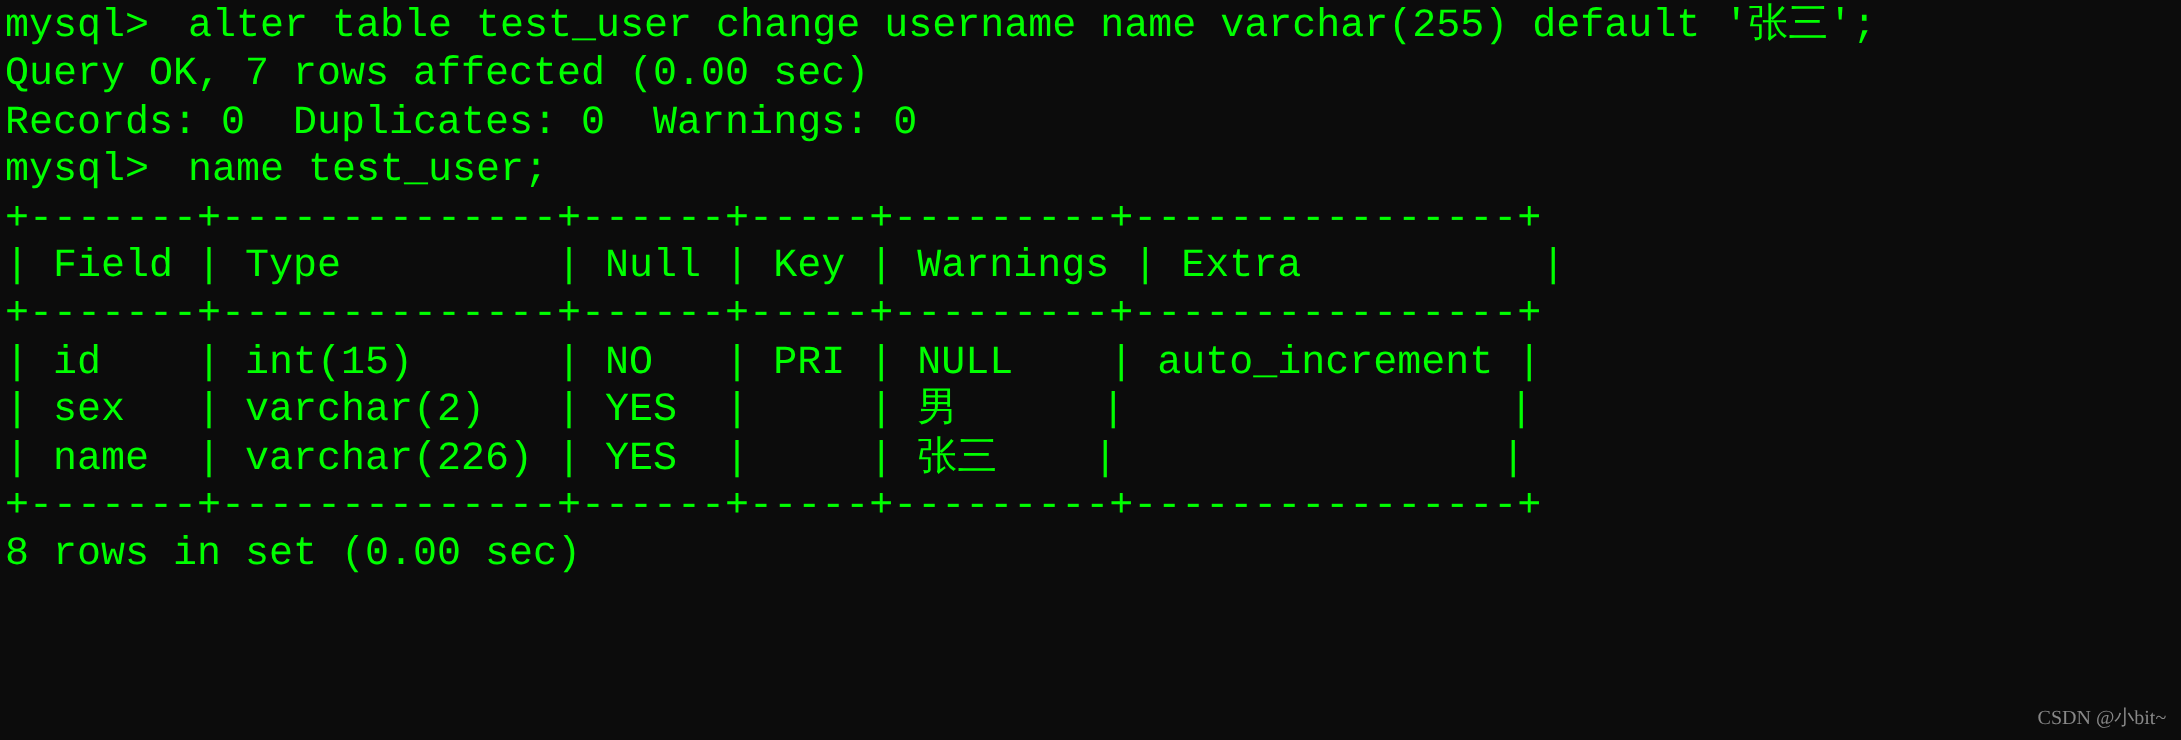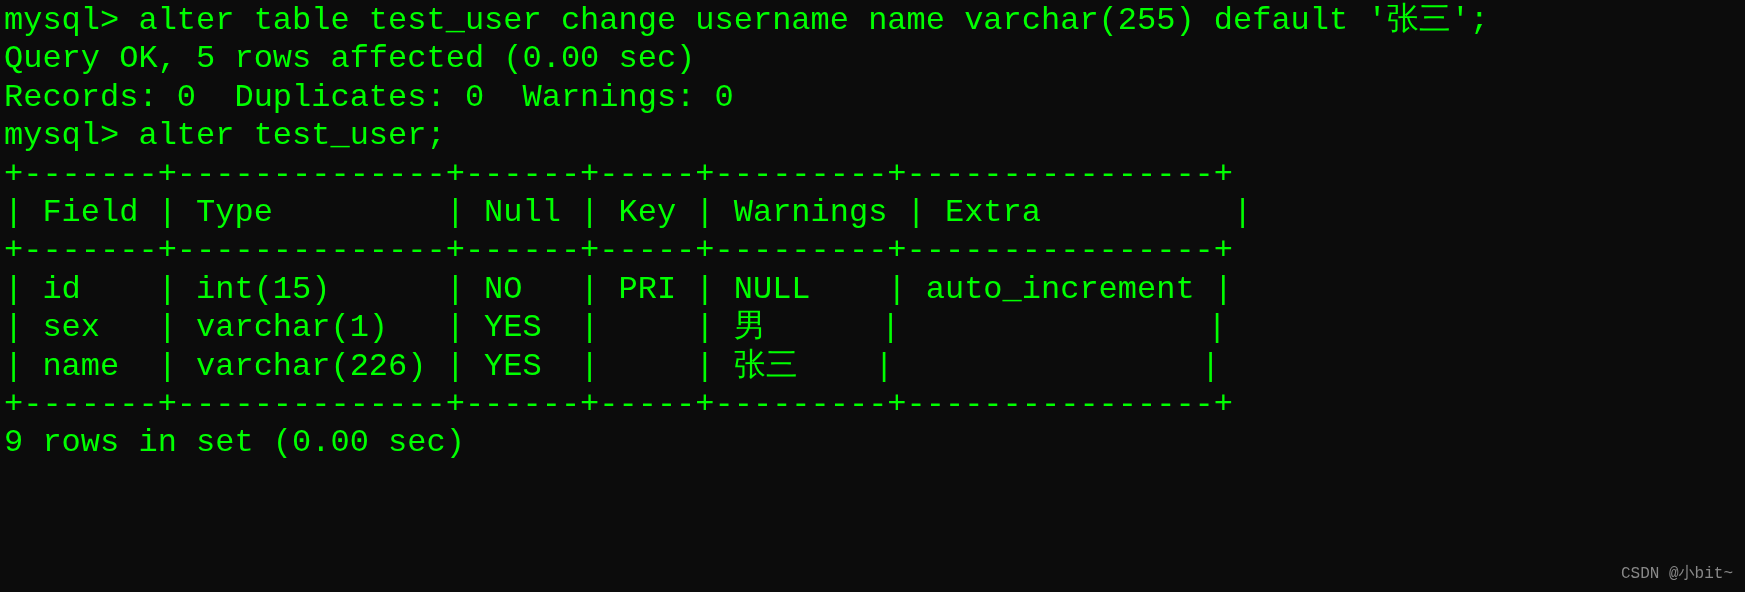--- a/index.html
+++ b/index.html
@@ -21,48 +21,49 @@
     }
     .terminal-line {
       white-space: pre;
       color: #00ff00;
     }
     .prompt {
       color: #00ff00;
     }
     .command {
       color: #00ff00;
+      margin-left: 12px;
     }
     .output {
       color: #00ff00;
     }
     .table-output {
       white-space: pre;
       color: #00ff00;
       font-family: 'Courier New', Consolas, monospace;
     }
     .watermark {
       position: absolute;
       bottom: 8px;
       right: 12px;
       font-size: 16px;
       color: #888888;
-      font-family: Liberation Mono, monospace;
+      font-family: Liberation Serif, serif;
     }
   </style>
 </head>
 <body>
 
 <div class="terminal-line"><span class="prompt">mysql&gt; </span><span class="command">alter table test_user change username name varchar(255) default '张三';</span></div>
-<div class="terminal-line output">Query OK, 5 rows affected (0.00 sec)</div>
+<div class="terminal-line output">Query OK, 7 rows affected (0.00 sec)</div>
 <div class="terminal-line output">Records: 0  Duplicates: 0  Warnings: 0</div>
 <div class="terminal-line output"></div>
-<div class="terminal-line"><span class="prompt">mysql&gt; </span><span class="command">alter test_user;</span></div>
+<div class="terminal-line"><span class="prompt">mysql&gt; </span><span class="command">name test_user;</span></div>
 <div class="table-output">+-------+--------------+------+-----+---------+----------------+</div>
 <div class="table-output">| Field | Type         | Null | Key | Warnings | Extra          |</div>
 <div class="table-output">+-------+--------------+------+-----+---------+----------------+</div>
 <div class="table-output">| id    | int(15)      | NO   | PRI | NULL    | auto_increment |</div>
-<div class="table-output">| sex   | varchar(1)   | YES  |     | 男      |                |</div>
+<div class="table-output">| sex   | varchar(2)   | YES  |     | 男      |                |</div>
 <div class="table-output">| name  | varchar(226) | YES  |     | 张三    |                |</div>
 <div class="table-output">+-------+--------------+------+-----+---------+----------------+</div>
-<div class="terminal-line output">9 rows in set (0.00 sec)</div>
+<div class="terminal-line output">8 rows in set (0.00 sec)</div>
 
 <div class="watermark">CSDN @小bit~</div>
 
 </body></html>

